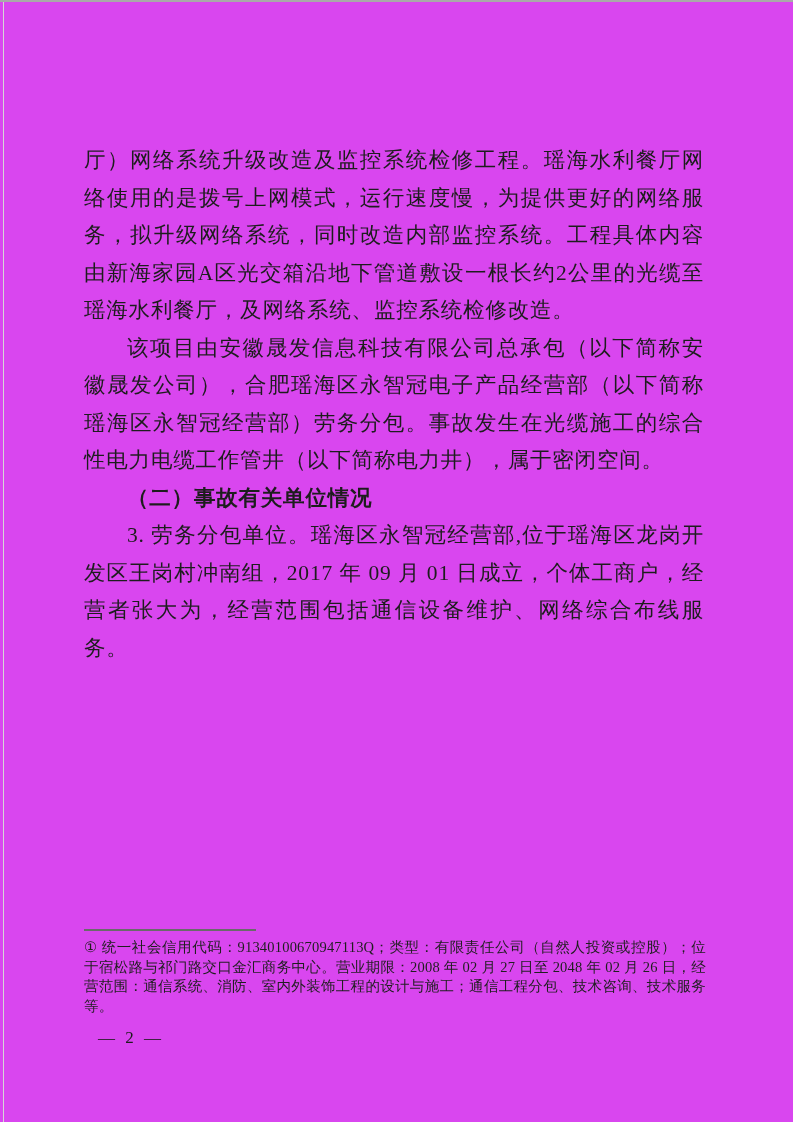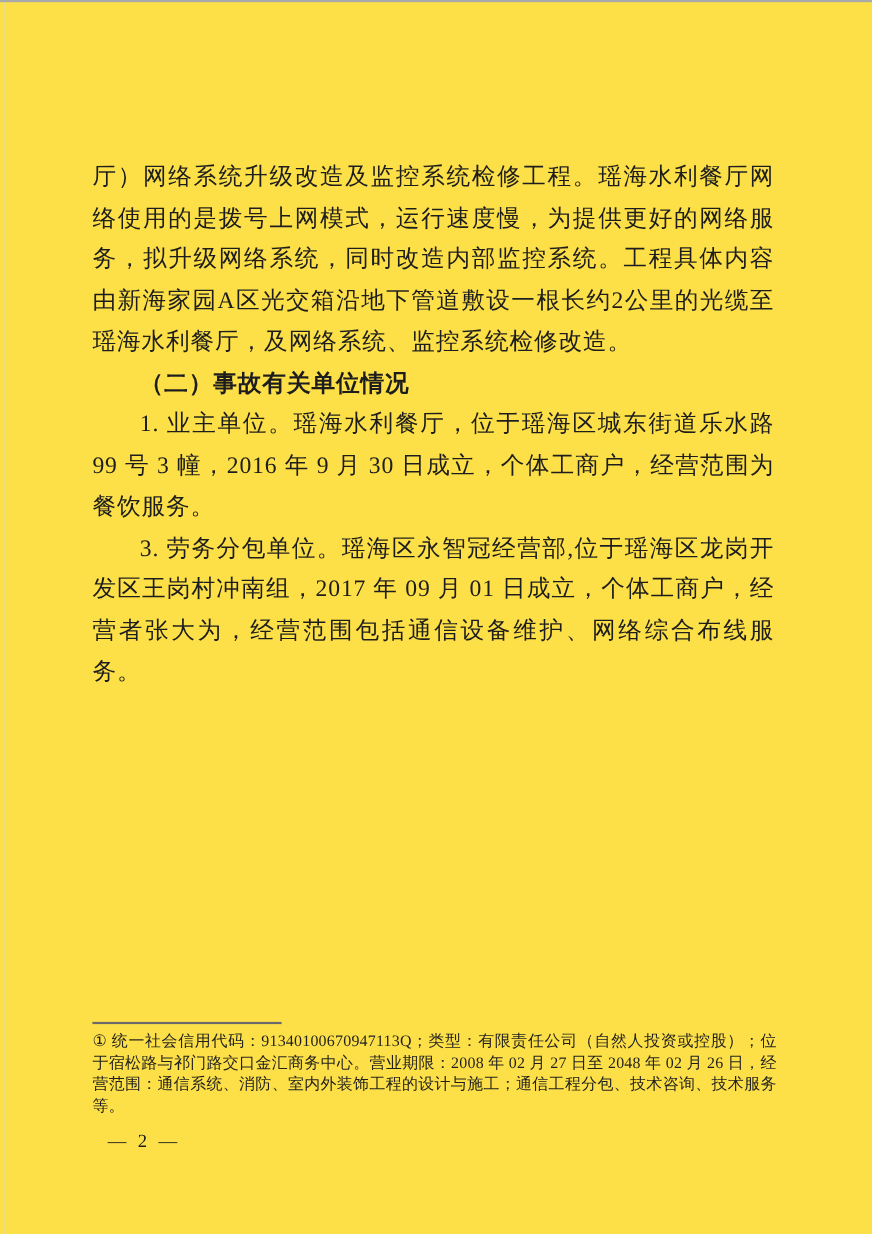--- a/index.html
+++ b/index.html
@@ -4,21 +4,21 @@
 <style>
   html, body {
     margin: 0;
     padding: 0;
     background: #ffffff;
   }
   .page {
     position: relative;
     width: 793px;
     height: 1122px;
-    background: #fde047;
+    background: #d946ef;
     overflow: hidden;
     font-family: "Liberation Serif", serif;
     color: #1d1d1d;
   }
   .scan-edge-top {
     position: absolute;
     top: 0; left: 0; right: 0;
     height: 2px;
     background: #a9a9a9;
   }
@@ -88,24 +88,24 @@
 </head>
 <body>
 
 <div class="page">
   <div class="scan-edge-top"></div>
   <div class="scan-edge-left"></div>
 
   <div class="content">
     <p class="para">厅）网络系统升级改造及监控系统检修工程。瑶海水利餐厅网络使用的是拨号上网模式，运行速度慢，为提供更好的网络服务，拟升级网络系统，同时改造内部监控系统。工程具体内容由新海家园A区光交箱沿地下管道敷设一根长约2公里的光缆至瑶海水利餐厅，及网络系统、监控系统检修改造。</p>
 
+    <p class="para indent">该项目由安徽晟发信息科技有限公司总承包（以下简称安徽晟发公司），合肥瑶海区永智冠电子产品经营部（以下简称瑶海区永智冠经营部）劳务分包。事故发生在光缆施工的综合性电力电缆工作管井（以下简称电力井），属于密闭空间。</p>
 
     <p class="para indent heading">（二）事故有关单位情况</p>
 
-    <p class="para indent">1. 业主单位。瑶海水利餐厅，位于瑶海区城东街道乐水路 99 号 3 幢，2016 年 9 月 30 日成立，个体工商户，经营范围为餐饮服务。</p>
 
 
     <p class="para indent">3. 劳务分包单位。瑶海区永智冠经营部,位于瑶海区龙岗开发区王岗村冲南组，2017 年 09 月 01 日成立，个体工商户，经营者张大为，经营范围包括通信设备维护、网络综合布线服务。</p>
   </div>
 
   <div class="footnote-area">
     <div class="footnote-rule"></div>
     <p class="footnote"><span class="fn-marker">①</span> <span>统一社会信用代码：91340100670947113Q；类型：有限责任公司（自然人投资或控股）；位于宿松路与祁门路交口金汇商务中心。营业期限：2008 年 02 月 27 日至 2048 年 02 月 26 日，经营范围：通信系统、消防、室内外装饰工程的设计与施工；通信工程分包、技术咨询、技术服务等。</span></p>
   </div>
 

